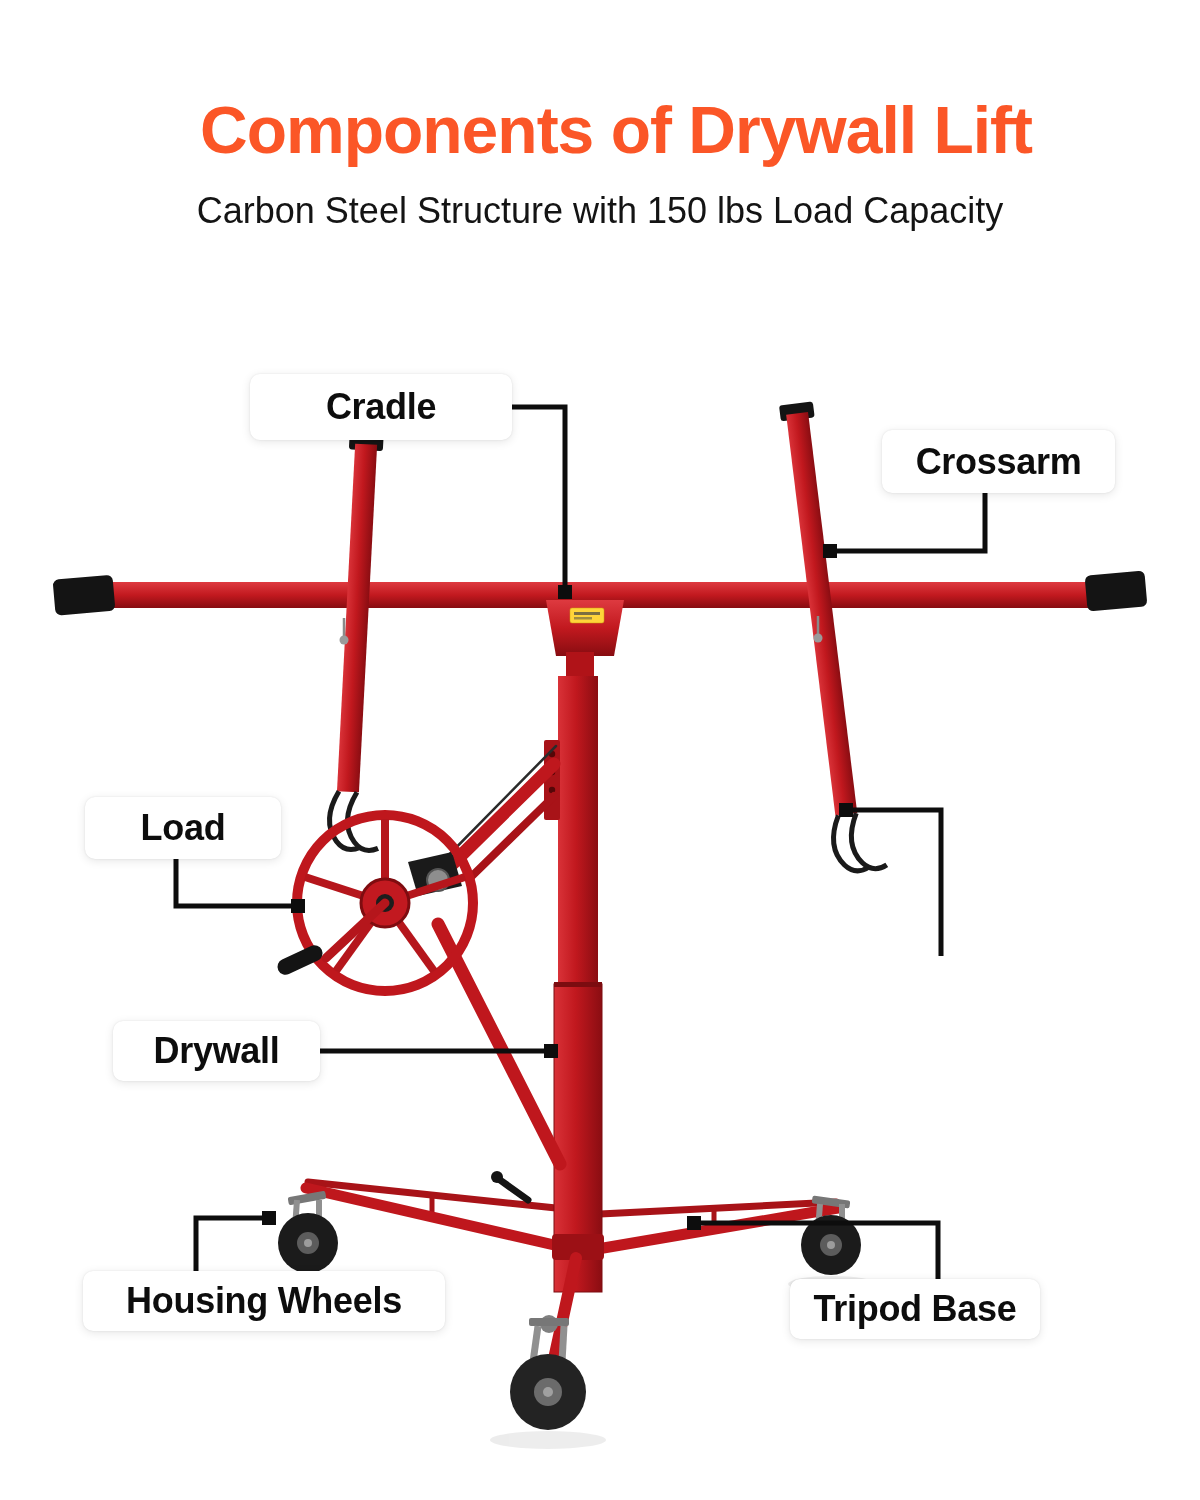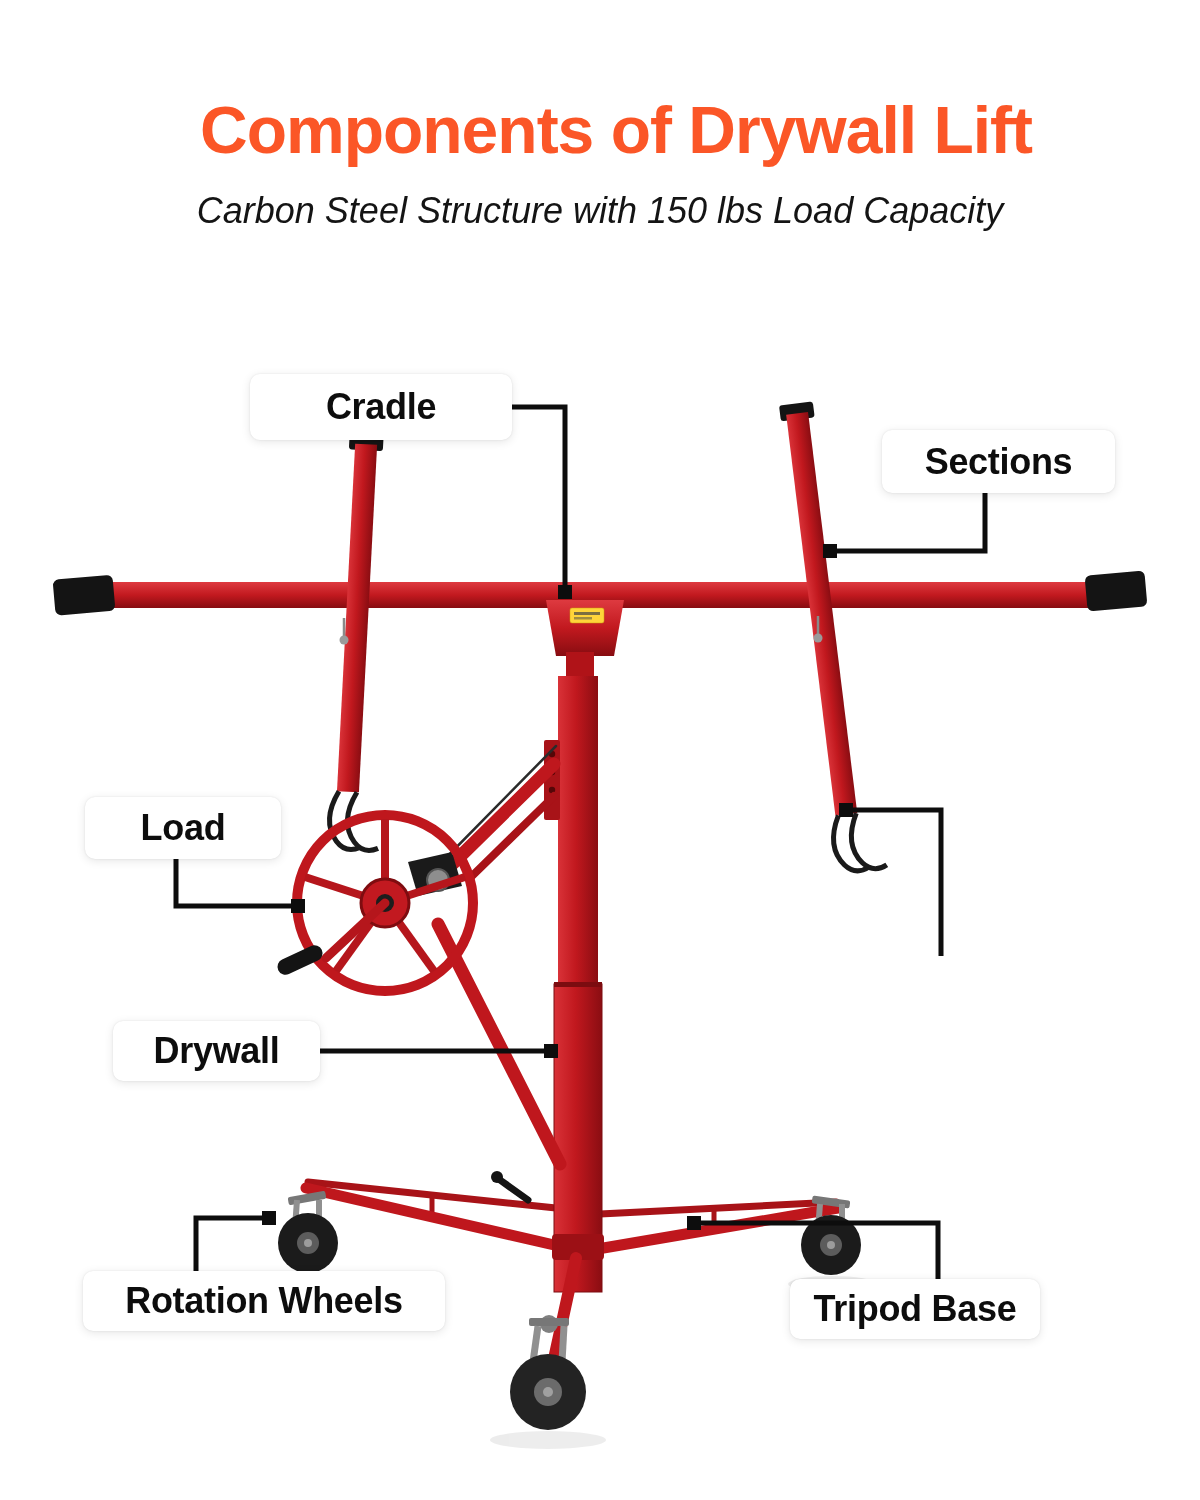--- a/index.html
+++ b/index.html
@@ -10,21 +10,21 @@
   }
   .title {
     position:absolute; top:76px; left:0; width:1200px;
     text-align:center; margin:16px;
     font-size:66px; font-weight:800; letter-spacing:-1px;
     color:#FB5627;
   }
   .subtitle {
     position:absolute; top:190px; left:0; width:1200px;
     text-align:center; margin:0;
-    font-size:36px; font-weight:400; color:#141414;font-style:italic;
+    font-size:36px; font-weight:400; color:#141414;
   }
   .lift-svg { position:absolute; top:0; left:0; }
   .label {
     position:absolute; background:#ffffff; border-radius:10px;
     display:flex; align-items:center; justify-content:center;
     font-size:36px; font-weight:700; color:#0d0d0d; letter-spacing:-0.3px;
     box-shadow:0 2px 10px rgba(0,0,0,0.10), 0 0 2px rgba(0,0,0,0.10);
     z-index:3; white-space:nowrap;
   }
   .label-cradle      { left:250px; top:374px; width:262px; height:66px;text-align:right; }
@@ -194,19 +194,19 @@
       <rect x="823" y="544" width="14" height="14"></rect>
       <rect x="291" y="899" width="14" height="14"></rect>
       <rect x="839" y="803" width="14" height="14"></rect>
       <rect x="544" y="1044" width="14" height="14"></rect>
       <rect x="262" y="1211" width="14" height="14"></rect>
       <rect x="687" y="1216" width="14" height="14"></rect>
     </g>
   </svg>
 
   <div class="label label-cradle">Cradle</div>
-  <div class="label label-crossarm">Sections</div>
+  <div class="label label-crossarm">Crossarm</div>
   <div class="label label-winch">Load</div>
   <div class="label label-housing">Drywall</div>
-  <div class="label label-rotation">Rotation Wheels</div>
+  <div class="label label-rotation">Housing Wheels</div>
   <div class="label label-tripod">Tripod Base</div>
 
 </div>
 
 </body></html>

